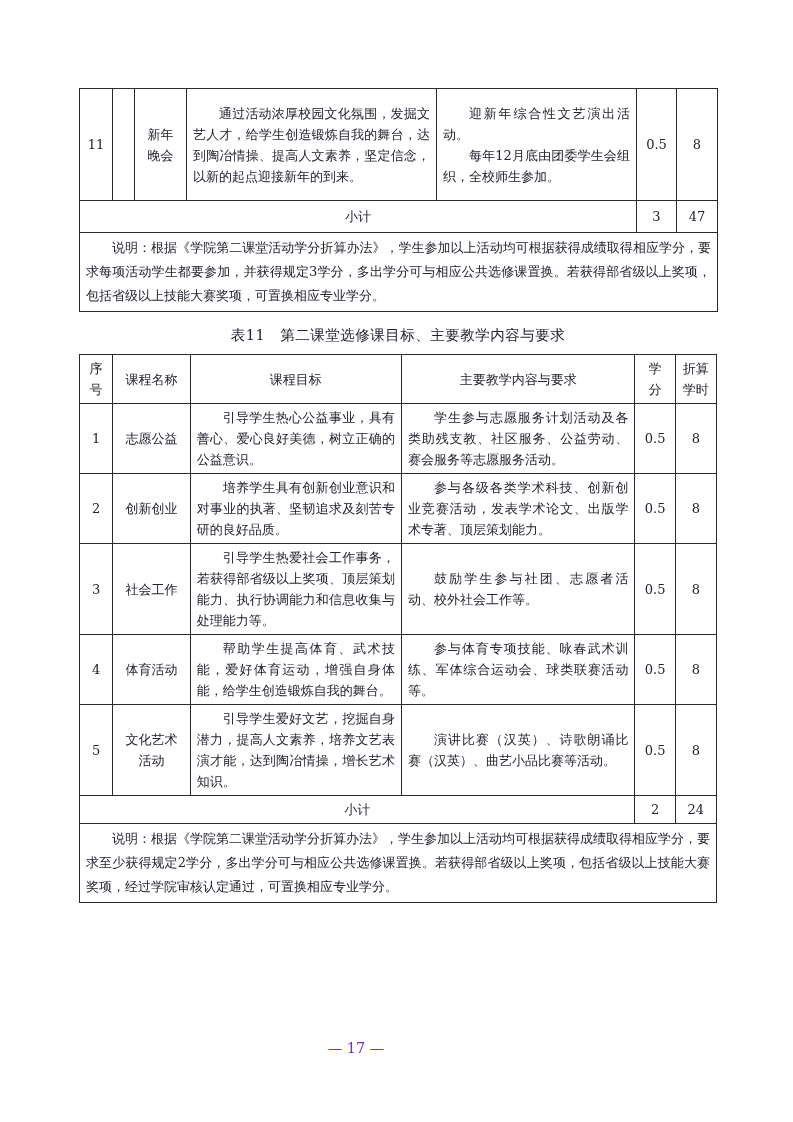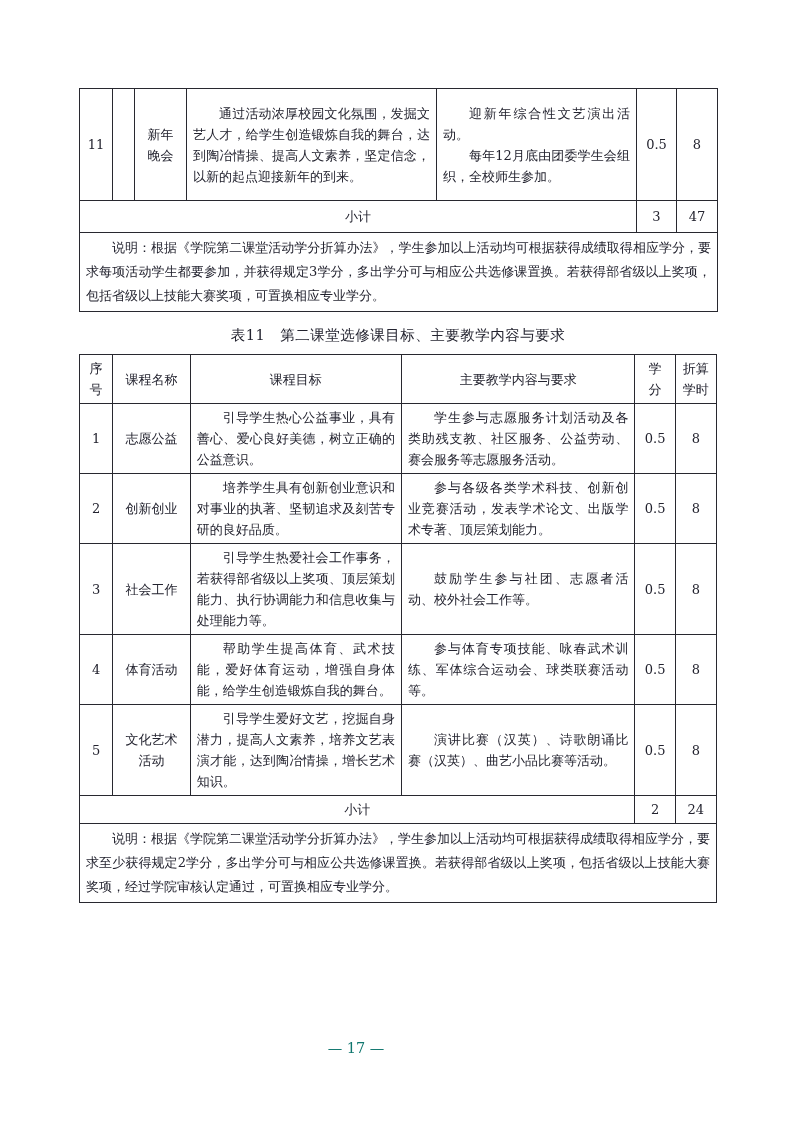--- a/index.html
+++ b/index.html
@@ -42,21 +42,21 @@
     font-size:14.5px;
     margin:14px 0 9px 0;
     letter-spacing:0.5px;
   }
 
   .footer {
     position:absolute;
     top:1040px; left:0; width:712px;
     text-align:center;
     font-size:14.5px;
-    color:#0f766e;
+    color:#6d28d9;
   }
 </style>
 </head>
 <body>
 
 <div class="page">
   <div class="content">
 
     <table class="doc">
       <colgroup>

